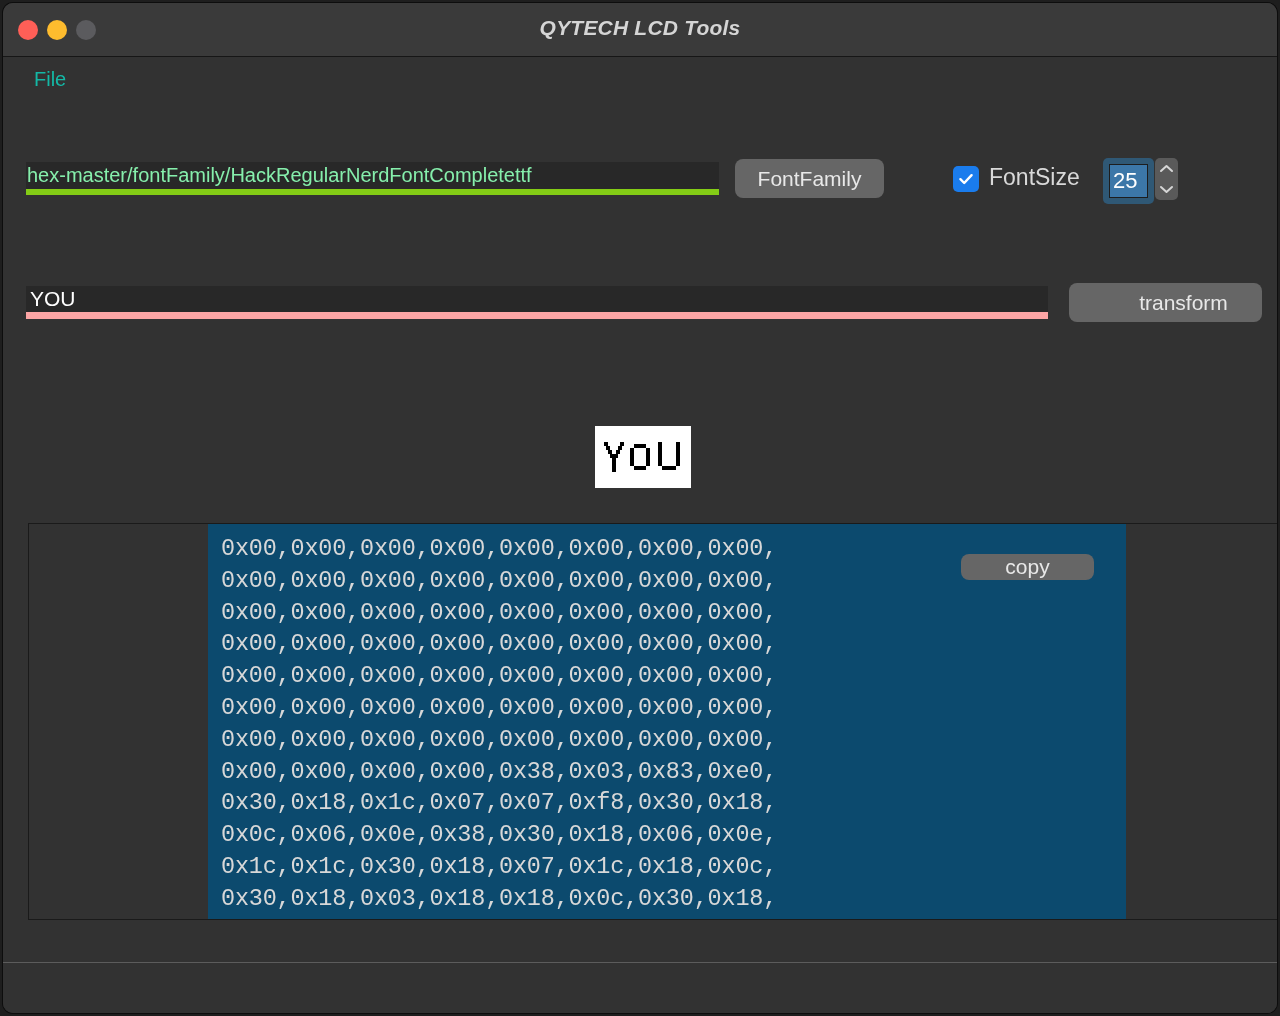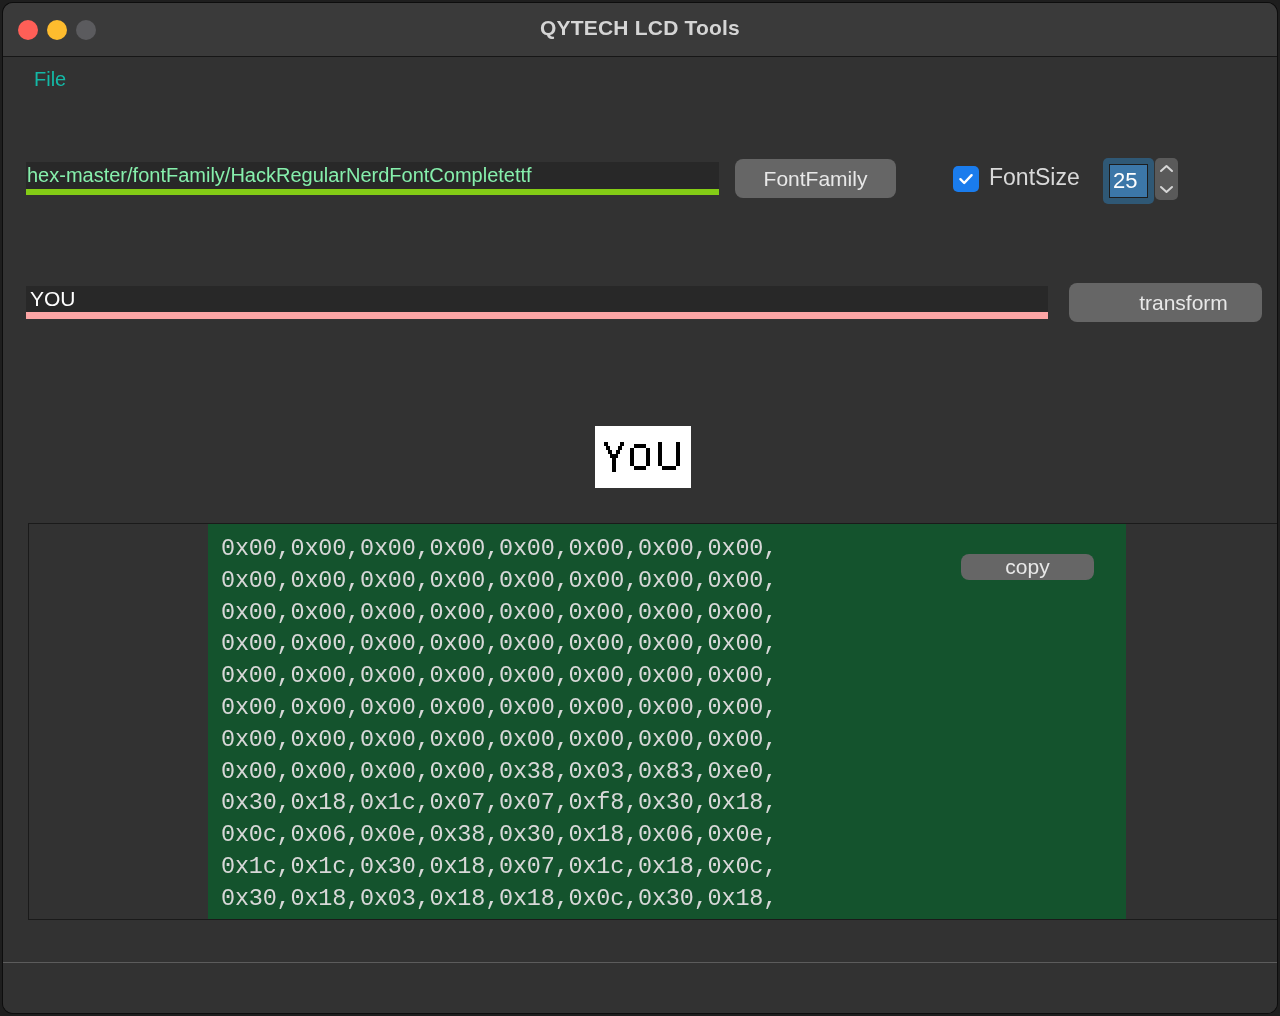--- a/index.html
+++ b/index.html
@@ -28,20 +28,21 @@
   }
 
   
   .titlebar {
     position: absolute;
     left: 0; top: 0;
     width: 1274px;
     height: 53px;
     background: #3a3a3a;
     border-bottom: 1px solid #161616;
+    font-style: italic;
   }
   .traffic {
     position: absolute;
     left: 15px;
     top: 17px;
     display: flex;
     gap: 9px;
   }
   .light {
     width: 20px;
@@ -114,21 +115,21 @@
     font-size: 21px;
     cursor: default;
     display: flex;
     align-items: center;
     justify-content: center;
   }
   .btn-fontfamily {
     position: absolute;
     left: 732px;
     top: 156px;
-    width: 161px;
+    width: 149px;
     height: 39px;
   }
 
   
   .checkbox {
     position: absolute;
     left: 950px;
     top: 163px;
     width: 26px;
     height: 26px;
@@ -239,21 +240,21 @@
     border: 1px solid #1a1a1a;
     box-sizing: border-box;
     background: #323232;
   }
   .hexarea {
     position: absolute;
     left: 179px;
     top: 0px;
     width: 918px;
     height: 395px;
-    background: #14532d;
+    background: #0c4a6e;
     overflow: hidden;
   }
   .hexlines {
     position: absolute;
     left: 13px;
     top: 9px;
     color: #d8d8d8;
     font-family: "Liberation Mono", monospace;
     font-size: 23.5px;
     line-height: 31.8px;

